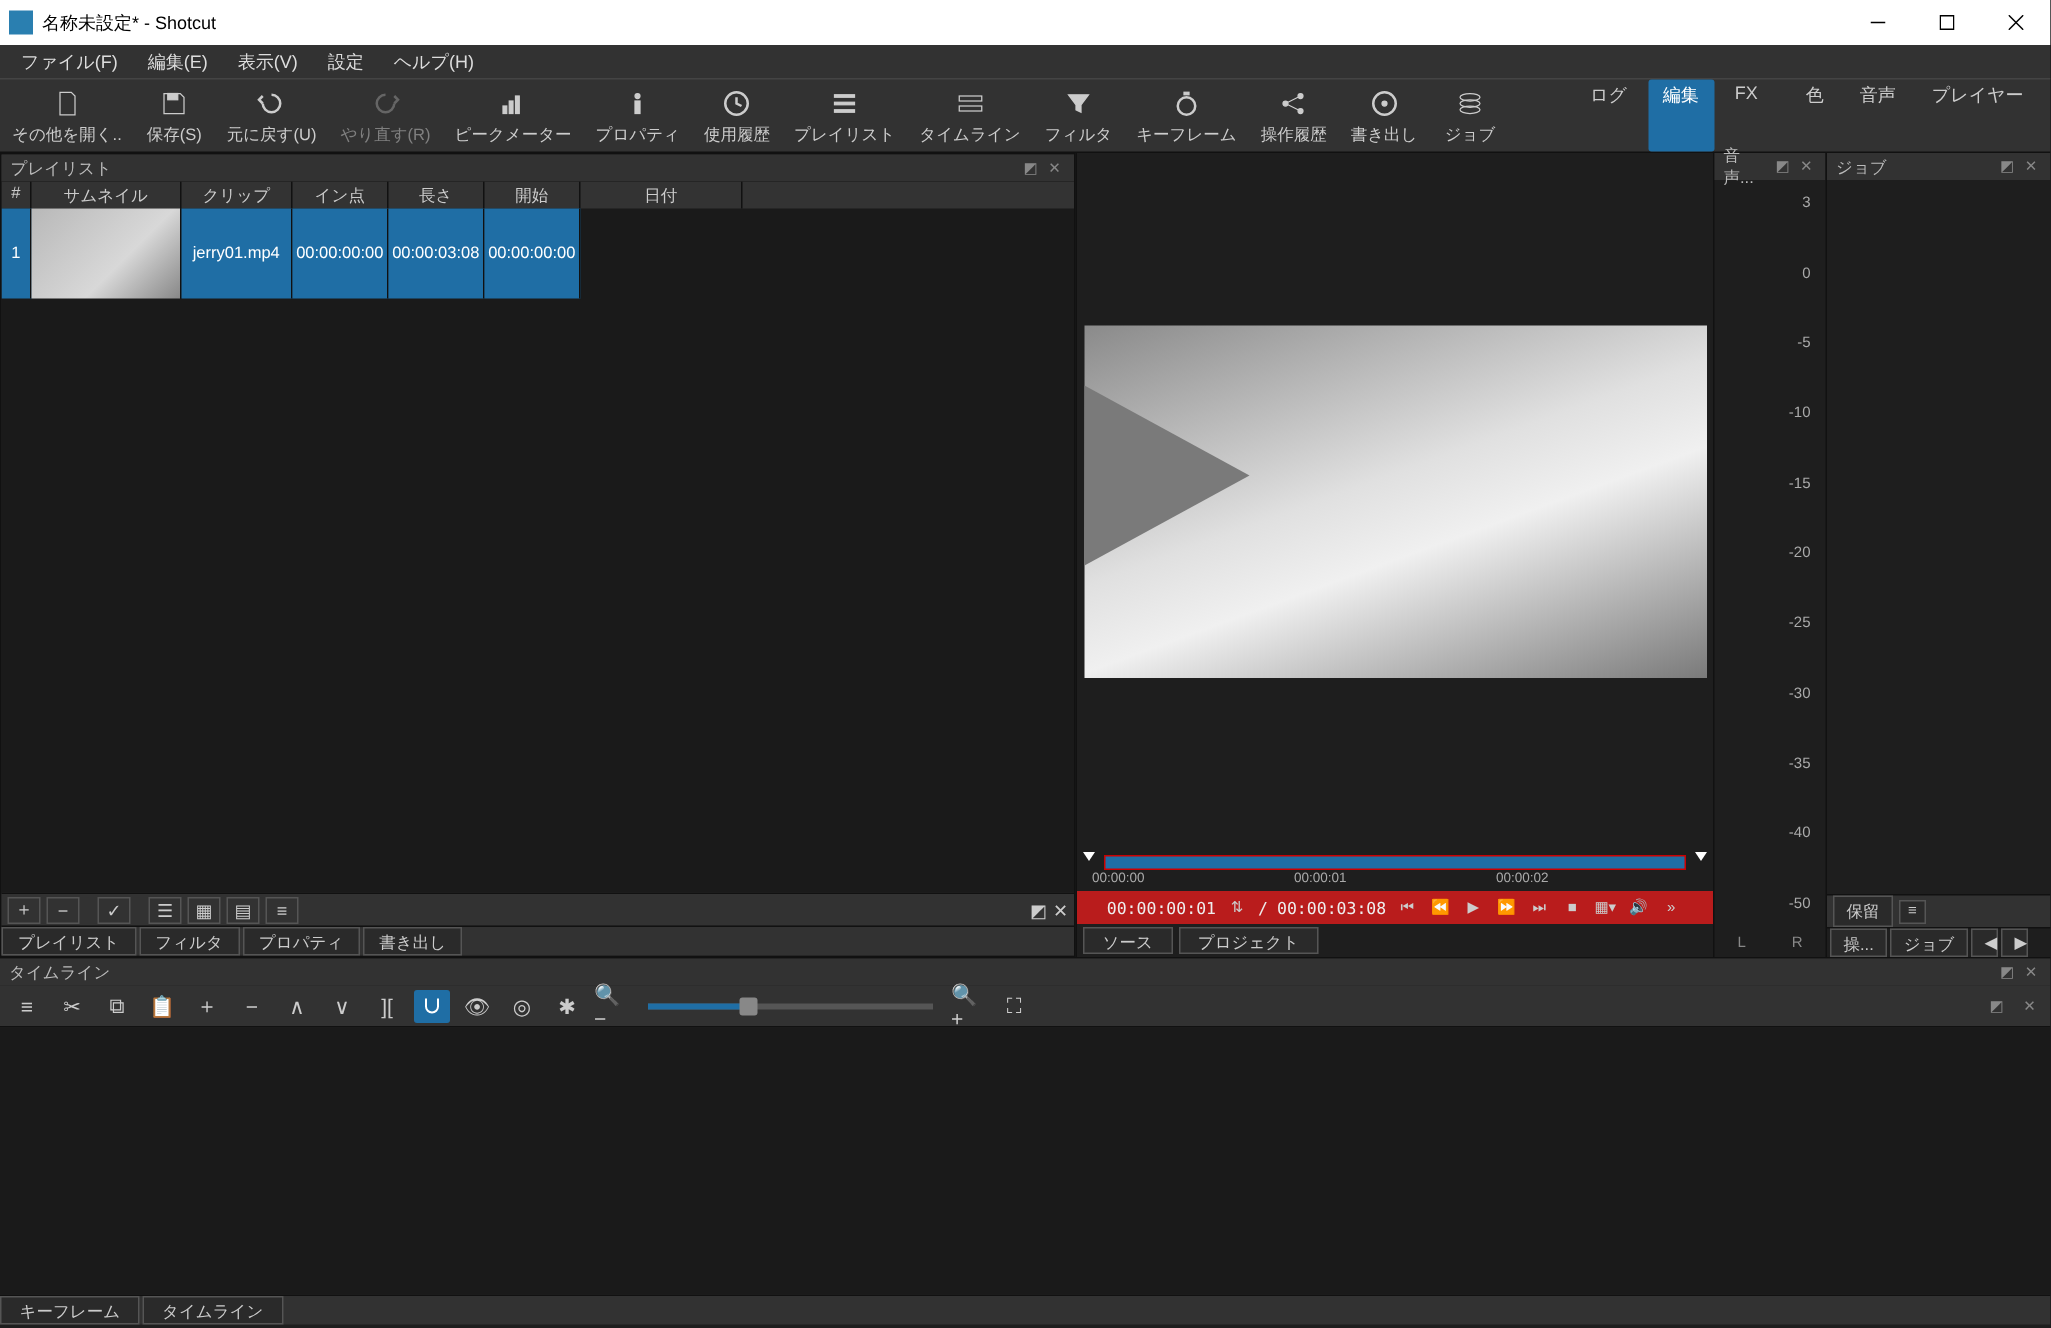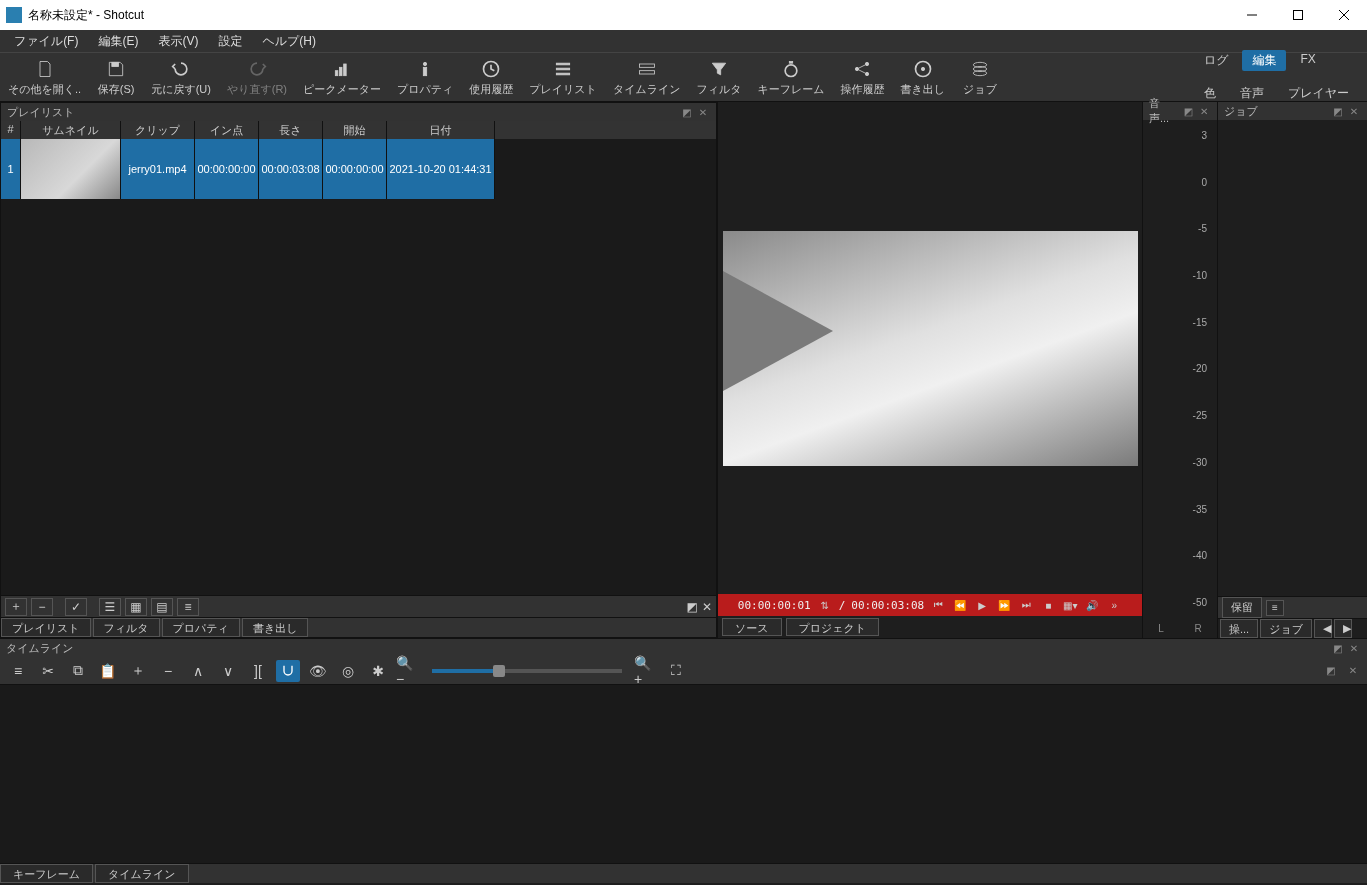--- a/index.html
+++ b/index.html
@@ -15,21 +15,21 @@
 .menubar { height:22px; background:#323232; display:flex; align-items:center; padding:0 4px; gap:0; }
 .menubar span { padding:14px 10px; color:#ddd; font-size:12px; cursor:default; }
 
 
 .toolbar { height:50px; background:#323232; border-top:1px solid #444; border-bottom:1px solid #111; display:flex; }
 .tool { display:flex; flex-direction:column; align-items:center; justify-content:center; padding:0 8px; color:#ccc; gap:2px; min-width:54px; }
 .tool .ic { width:22px; height:22px; display:flex; align-items:center; justify-content:center; color:#ddd; }
 .tool .lbl { font-size:11px; white-space:nowrap; }
 .tool svg { width:20px; height:20px; fill:#ccc; stroke:#ccc; }
 .tool-sep { flex:1; }
-.rtabs { display:flex; flex-direction:column; justify-content:center; gap:12px; padding-right:8px; }
+.rtabs { display:flex; flex-direction:row; justify-content:center; gap:12px; padding-right:8px; }
 .rtabrow { display:flex; gap:4px; }
 .rtab { padding:2px 10px; font-size:12px; color:#ccc; border-radius:2px; }
 .rtab.active { background:#1f6ea5; color:#fff; }
 
 
 .main { display:flex; height:536px; }
 .panel { background:#252525; border:1px solid #111; display:flex; flex-direction:column; }
 .panel-title { height:18px; background:#323232; color:#bbb; font-size:11px; padding:1px 6px; display:flex; align-items:center; }
 .panel-title .sp { flex:1; }
 .panel-title .pic { width:14px; height:14px; margin-left:2px; color:#888; font-size:10px; display:flex; align-items:center; justify-content:center; }
@@ -291,21 +291,20 @@
         <div class="c-start">開始</div>
         <div class="c-date">日付</div>
       </div>
       <div class="pl-row">
         <div class="c-idx">1</div>
         <div class="c-th thumb"></div>
         <div class="c-clip">jerry01.mp4</div>
         <div class="c-in">00:00:00:00</div>
         <div class="c-len">00:00:03:08</div>
         <div class="c-start">00:00:00:00</div>
-        <div class="c-date">2021-10-20 01:44:31</div>
       </div>
     </div>
     <div class="pl-toolbar">
       <div class="btn">＋</div>
       <div class="btn">−</div>
       <div style="width:4px"></div>
       <div class="btn">✓</div>
       <div style="width:4px"></div>
       <div class="btn">☰</div>
       <div class="btn">▦</div>
@@ -320,20 +319,31 @@
       <span>フィルタ</span>
       <span>プロパティ</span>
       <span>書き出し</span>
     </div>
   </div>
 
   <div class="preview">
     <div class="pv-canvas">
         <div class="img"></div>
       </div>
+    <div class="pv-ruler">
+      <div class="tri"></div>
+      <div class="track"></div>
+      <div class="tri"></div>
+      <div class="ticks">
+        <span>00:00:00</span>
+        <span>00:00:01</span>
+        <span>00:00:02</span>
+        <span></span>
+      </div>
+    </div>
     <div class="pv-controls">
       <span class="tc">00:00:00:01</span>
       <span class="cbtn">⇅</span>
       <span class="tc">/</span>
       <span class="tc">00:00:03:08</span>
       <span class="cbtn">⏮</span>
       <span class="cbtn">⏪</span>
       <span class="cbtn">▶</span>
       <span class="cbtn">⏩</span>
       <span class="cbtn">⏭</span>

